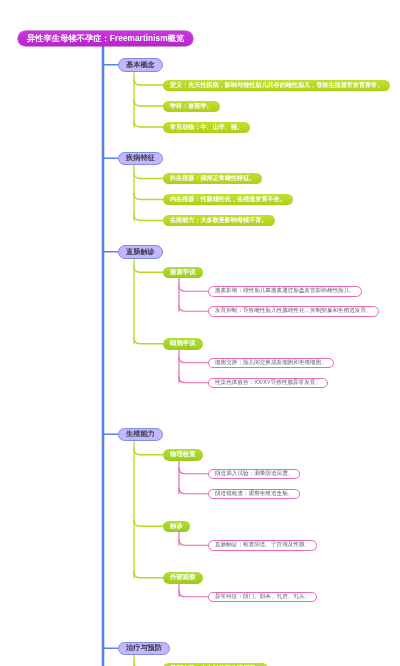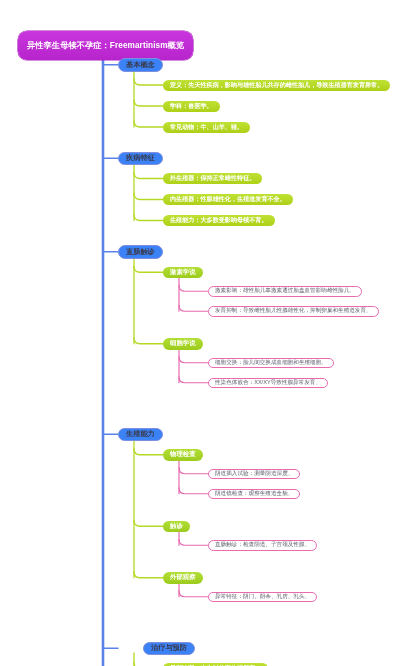--- a/index.html
+++ b/index.html
@@ -11,27 +11,27 @@
   #canvas{position:absolute;left:0;top:0;width:400px;height:666px;}
   svg.links{position:absolute;left:0;top:0;width:400px;height:666px;pointer-events:none;}
 
   .node{position:absolute;box-sizing:border-box;white-space:nowrap;display:flex;align-items:center;}
 
   
   .root{
     background:#c32ed6;
     background:linear-gradient(180deg,#c936dd 0%,#b824cc 100%);
     color:#ffffff;font-weight:bold;font-size:8.2px;
-    border-radius:9px;padding:0 9px;height:29px;
+    border-radius:9px;padding:0 9px;height:15px;
     box-shadow:0 0 0 0.6px #a81fbd;
     letter-spacing:0.1px;
   }
   
   .main{
-    background:#3b82f6;border:0.9px solid #7f8fe0;
+    background:#c4b5fd;border:0.9px solid #7f8fe0;
     color:#3a3a4a;font-size:7.2px;font-weight:bold;
     border-radius:8px;padding:0 7px;height:13.5px;
     justify-content:center;
   }
   
   .sub{
     background:#a8d628;
     background:linear-gradient(180deg,#b2de35 0%,#9ccb1d 100%);
     color:#ffffff;font-size:6.4px;font-weight:bold;
     border-radius:7px;padding:0 7px;height:11.5px;
@@ -116,16 +116,16 @@
       <div class="node pleaf" style="left: 208px; top: 357.5px;">细胞交换：胎儿间交换成血细胞和生殖细胞。</div>
       <div class="node pleaf" style="left: 208px; top: 377.5px;">性染色体嵌合：XX/XY导致性腺异常发育。</div>
       <div class="node main" style="left: 118px; top: 427.5px;">生殖能力</div>
       <div class="node sub" style="left: 163px; top: 449px;">物理检查</div>
       <div class="node pleaf" style="left: 208px; top: 468.5px;">阴道插入试验：测量阴道深度。</div>
       <div class="node pleaf" style="left: 208px; top: 488.5px;">阴道镜检查：观察生殖道全貌。</div>
       <div class="node sub" style="left: 163px; top: 520.5px;">触诊</div>
       <div class="node pleaf" style="left: 208px; top: 540px;">直肠触诊：检查阴道、子宫颈及性腺。</div>
       <div class="node sub" style="left: 163px; top: 572px;">外部观察</div>
       <div class="node pleaf" style="left: 208px; top: 591.5px;">异常特征：阴门、阴蒂、乳房、乳头。</div>
-      <div class="node main" style="left: 118px; top: 641.5px; margin-left: 25px;">治疗与预防</div>
+      <div class="node main" style="left: 118px; top: 641.5px;">治疗与预防</div>
       <div class="node leaf" style="left: 163px; top: 663px;">早期诊断：出生时检查生殖器官。</div>
     </div>
 </div>
 
 </body></html>

